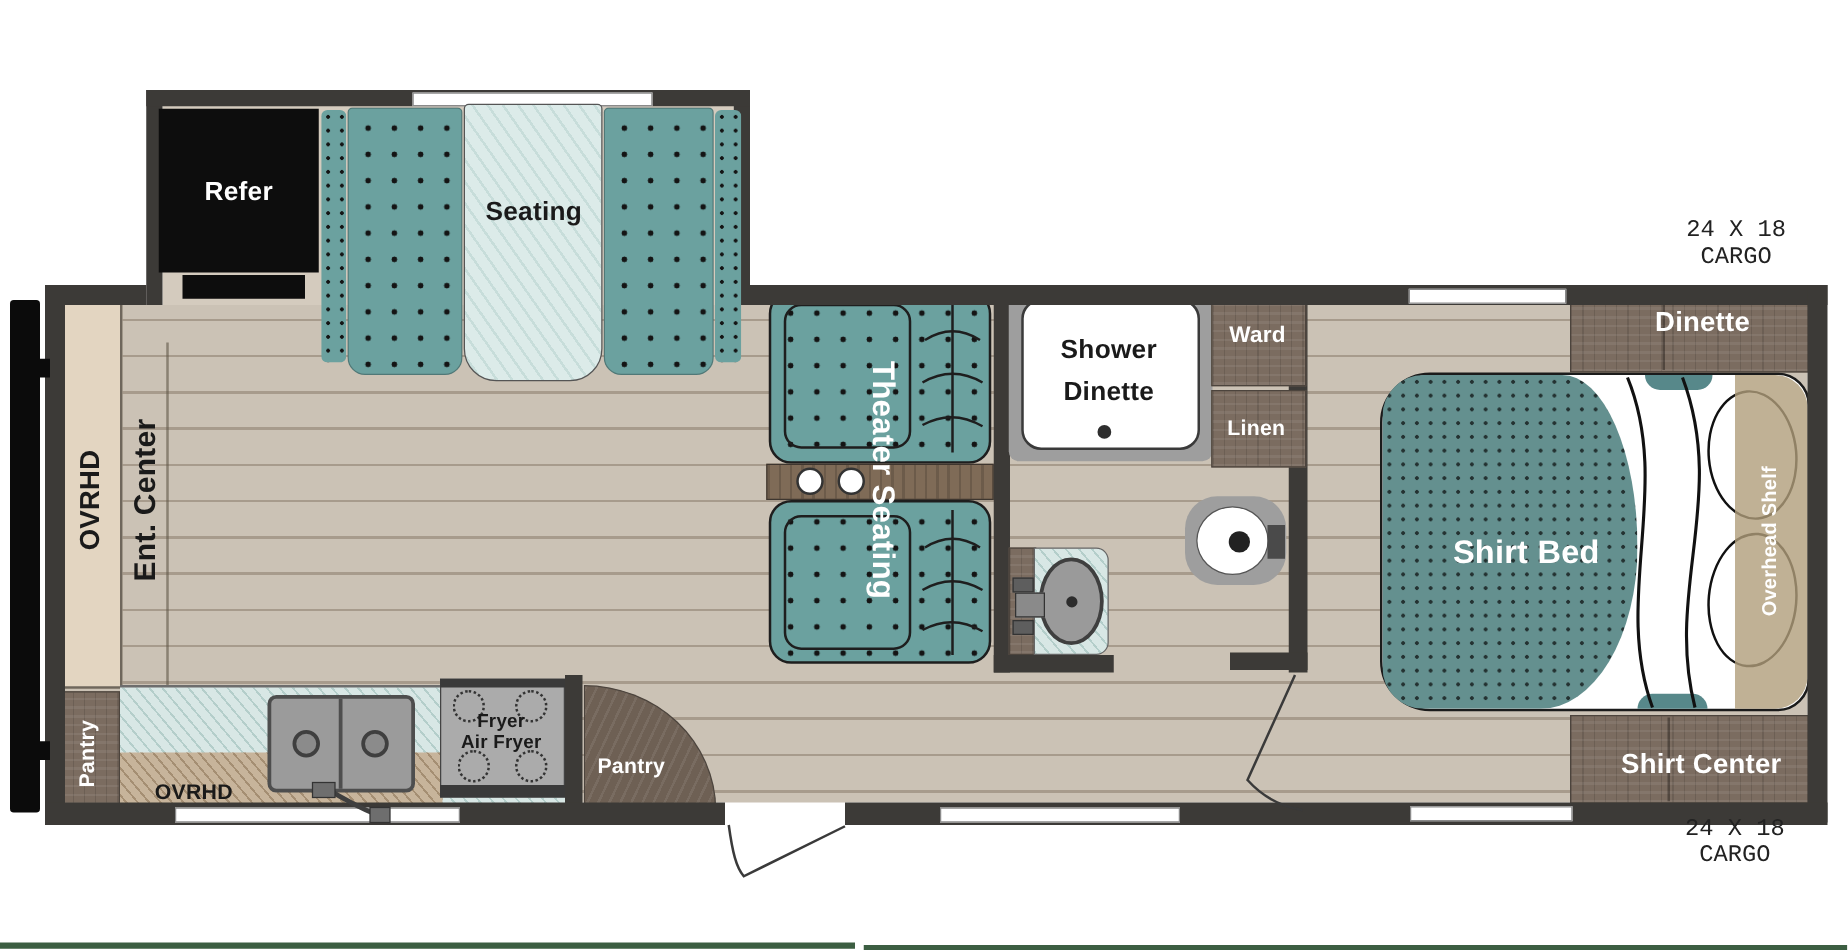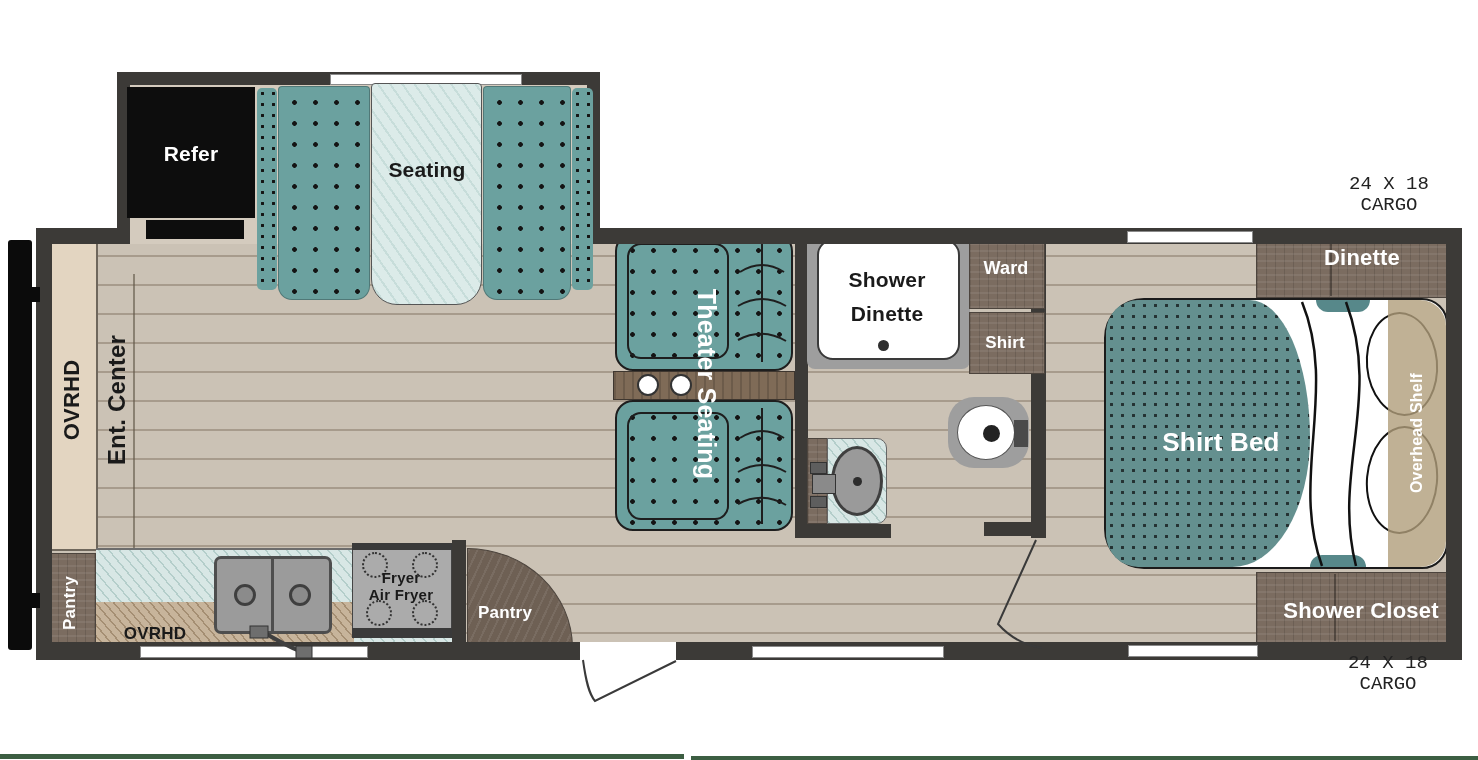--- a/index.html
+++ b/index.html
@@ -181,25 +181,25 @@
   <div class="lbl black vert" style="left:117px;top:400px;font-size:24px;">Ent. Center</div>
   <div class="lbl white vert" style="left:70px;top:603px;font-size:17px;">Pantry</div>
   <div class="lbl black" style="left:155px;top:634px;font-size:17px;">OVRHD</div>
   <div class="lbl black" style="left:401px;top:577px;font-size:15px;">Fryer</div>
   <div class="lbl black" style="left:401px;top:594px;font-size:15px;">Air Fryer</div>
   <div class="lbl white" style="left:505px;top:613px;font-size:17px;">Pantry</div>
   <div class="lbl white vert-cw" style="left:706px;top:384px;font-size:25px;">Theater Seating</div>
   <div class="lbl black" style="left:887px;top:280px;font-size:21px;">Shower</div>
   <div class="lbl black" style="left:887px;top:314px;font-size:21px;">Dinette</div>
   <div class="lbl white" style="left:1006px;top:268px;font-size:18px;">Ward</div>
-  <div class="lbl white" style="left:1005px;top:343px;font-size:17px;">Shirt</div>
+  <div class="lbl white" style="left:1005px;top:343px;font-size:17px;">Linen</div>
   <div class="lbl white" style="left:1221px;top:442px;font-size:26px;">Shirt Bed</div>
   <div class="lbl white vert" style="left:1417px;top:433px;font-size:16px;">Overhead Shelf</div>
   <div class="lbl white" style="left:1362px;top:258px;font-size:22px;">Dinette</div>
-  <div class="lbl white" style="left:1361px;top:611px;font-size:22px;">Shower Closet</div>
+  <div class="lbl white" style="left:1361px;top:611px;font-size:22px;">Shirt Center</div>
 
   <div class="abs serif" style="left:1334px;top:174px;width:110px;font-size:19px;line-height:21px;">
     <div>24 X 18</div>
     <div>CARGO</div>
   </div>
   <div class="abs serif" style="left:1333px;top:653px;width:110px;font-size:19px;line-height:21px;">
     <div>24 X 18</div>
     <div>CARGO</div>
   </div>
 

